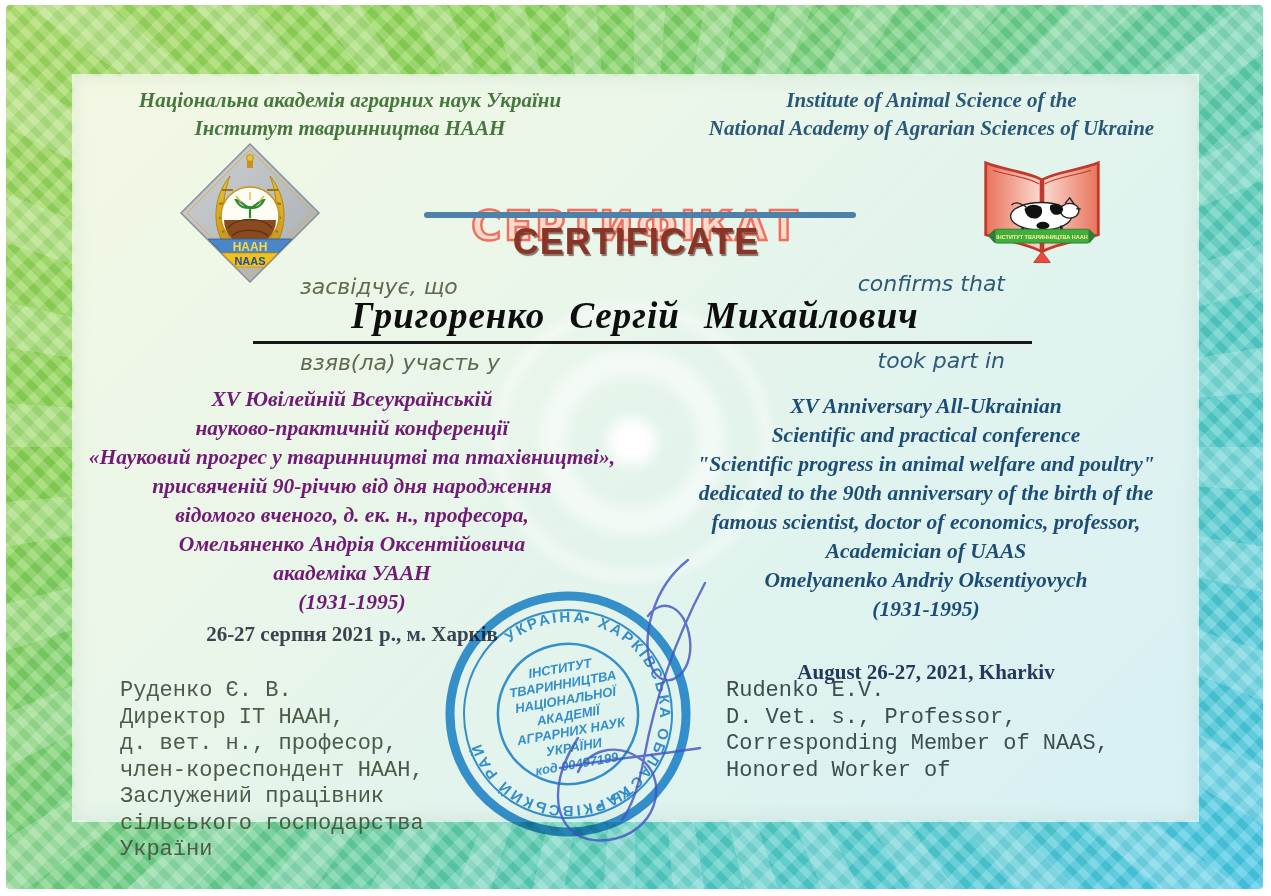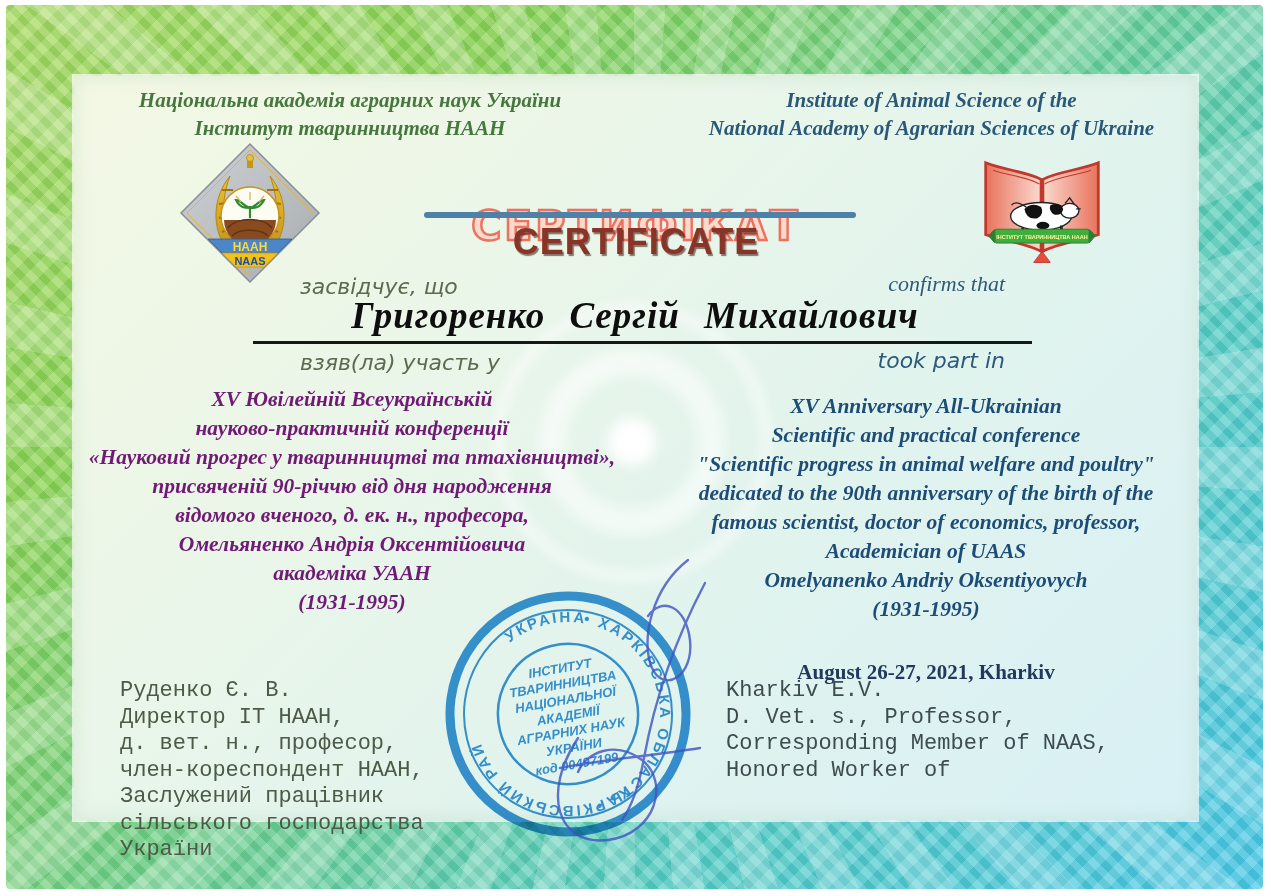--- a/index.html
+++ b/index.html
@@ -35,21 +35,21 @@
   #title-uk{left:390px;top:158px;width:492px;text-align:center;
      font-family:"DejaVu Sans", sans-serif;font-weight:bold;font-size:41px;letter-spacing:3px;
      color:#fcdacb;-webkit-text-stroke:2.4px #ec7160;text-shadow:0 0 2px rgba(236,113,96,.55);margin-top:44px;}
   #divider{left:424px;top:212px;width:432px;height:6px;background:#4e81a8;border-radius:3px;}
   #title-en{left:390px;top:221px;width:492px;text-align:center;
      font-family:"Liberation Sans", sans-serif;font-weight:bold;font-size:36px;letter-spacing:1px;
      color:#86then;color:#8a3327;text-shadow:1.5px 1.5px 1px rgba(45,12,6,.55);}
   
   .lbl{font-family:"DejaVu Sans", sans-serif;font-style:italic;font-size:22px;}
   #confirms-uk{left:300px;top:274px;width:260px;color:#5c6b50;}
-  #confirms-en{left:855px;top:271px;width:150px;color:#2e5a7a;text-align:right;font-family:Liberation Serif, serif;}
+  #confirms-en{left:855px;top:271px;width:150px;color:#2e5a7a;text-align:right;}
   #recipient{left:150px;top:294px;width:970px;text-align:center;
      font-style:italic;font-weight:600;font-size:37px;color:#0e0e0e;word-spacing:14px;letter-spacing:1px;}
   #nameline{left:253px;top:341px;width:779px;height:3px;background:#171717;}
   #tookpart-uk{left:300px;top:350px;width:300px;color:#5c6b50;}
   #tookpart-en{left:855px;top:348px;width:150px;color:#2e5a7a;text-align:right;}
   
   .event{font-style:italic;font-weight:bold;font-size:21.5px;line-height:29px;text-align:center;}
   #event-uk{left:78px;top:385px;width:548px;color:#701a75;}
   #event-en{left:652px;top:392px;width:548px;color:#1d4d77;}
   .date{font-weight:bold;font-size:21px;text-align:center;}
@@ -183,32 +183,33 @@
   <div id="event-en" class="abs event">
     <div>XV Anniversary All-Ukrainian</div>
     <div>Scientific and practical conference</div>
     <div>"Scientific progress in animal welfare and poultry"</div>
     <div>dedicated to the 90th anniversary of the birth of the</div>
     <div>famous scientist, doctor of economics, professor,</div>
     <div>Academician of UAAS</div>
     <div>Omelyanenko Andriy Oksentiyovych</div>
     <div>(1931-1995)</div>
   </div>
+  <div id="date-uk" class="abs date">26-27 серпня 2021 р., м. Харків</div>
   <div id="date-en" class="abs date">August 26-27, 2021, Kharkiv</div>
 
   <div id="sig-uk" class="abs sig">
     <div>Руденко Є. В.</div>
     <div>Директор ІТ НААН,</div>
     <div>д. вет. н., професор,</div>
     <div>член-кореспондент НААН,</div>
     <div>Заслужений працівник</div>
     <div>сільського господарства України</div>
   </div>
   <div id="sig-en" class="abs sig">
-    <div>Kharkiv E.V.</div>
+    <div>Rudenko E.V.</div>
     <div>D. Vet. s., Professor,</div>
     <div>Corresponding Member of NAAS,</div>
     <div>Honored Worker of</div>
   </div>
 
   <svg id="stamp" class="abs" viewBox="0 0 300 300">
     <g transform="translate(150,150) rotate(-14)" fill="none" stroke="#1f86d4">
       <circle r="118" stroke-width="9"></circle>
       <circle r="104" stroke-width="2"></circle>
       <circle r="70" stroke-width="2.5"></circle>

